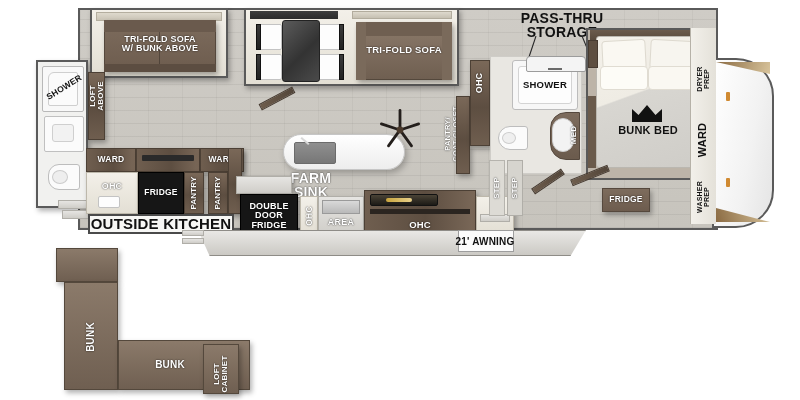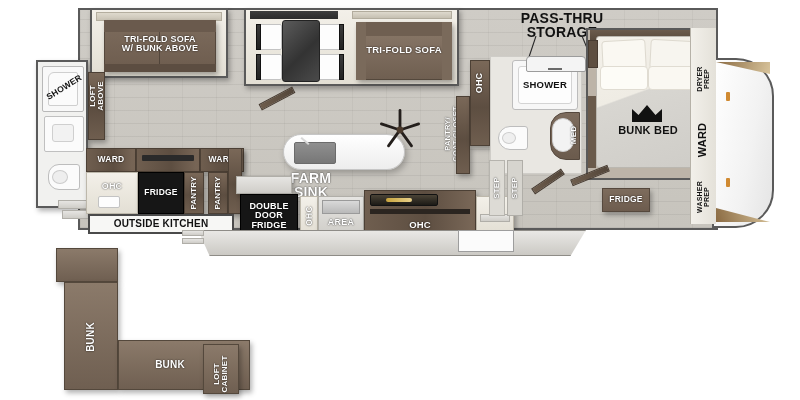--- a/index.html
+++ b/index.html
@@ -121,21 +121,21 @@
 
   <div class="abs woodv shadow" style="left:184px;top:172px;width:20px;height:42px;"></div>
   <div class="lbl lw rot90" style="left:172px;top:186px;width:44px;height:14px;font-size:8px;">PANTRY</div>
 
   <div class="abs woodv shadow" style="left:208px;top:172px;width:20px;height:42px;"></div>
   <div class="lbl lw rot90" style="left:196px;top:186px;width:44px;height:14px;font-size:8px;">PANTRY</div>
 
   <div class="abs woodv shadow" style="left:228px;top:148px;width:14px;height:66px;"></div>
 
   <div class="abs" style="left:88px;top:214px;width:146px;height:20px;background:#f7f7f5;border:2px solid #4a4a4a;"></div>
-  <div class="lbl lk" style="left:88px;top:216px;width:146px;height:16px;font-size:10px;">OUTSIDE KITCHEN</div>
+  <div class="lbl lk" style="left:88px;top:216px;width:146px;height:16px;font-size:15px;">OUTSIDE KITCHEN</div>
 
   <div class="abs" style="left:283px;top:134px;width:122px;height:36px;
               background:linear-gradient(180deg,#ffffff,#ededed);border:1px solid #c6c6c6;border-radius:18px;box-shadow:2px 3px 6px rgba(0,0,0,.25);"></div>
   <div class="abs" style="left:294px;top:142px;width:42px;height:22px;background:linear-gradient(180deg,#8f8f8f,#777);border:1px solid #6b6b6b;border-radius:2px;"></div>
   <div class="abs" style="left:300px;top:140px;width:10px;height:2px;background:#d8d8d8;transform:rotate(40deg);"></div>
   <div class="lbl lw" style="left:278px;top:172px;width:66px;height:26px;font-size:14px;">FARM
 SINK</div>
 
   <div class="abs" style="left:378px;top:108px;width:44px;height:44px;">
     <svg width="44" height="44" viewBox="0 0 44 44">
@@ -239,20 +239,21 @@
   <div class="lbl lw" style="left:602px;top:192px;width:48px;height:14px;font-size:8.5px;">FRIDGE</div>
 
   <div class="abs" style="left:570px;top:172px;width:40px;height:7px;background:linear-gradient(90deg,#6e5d4d,#53463a);transform:rotate(-22deg);border:1px solid #463a30;"></div>
   <div class="abs" style="left:530px;top:178px;width:36px;height:7px;background:linear-gradient(90deg,#6e5d4d,#53463a);transform:rotate(-34deg);border:1px solid #463a30;"></div>
   <div class="abs" style="left:258px;top:95px;width:38px;height:7px;background:linear-gradient(90deg,#6e5d4d,#53463a);transform:rotate(-28deg);border:1px solid #463a30;"></div>
 
   <div class="abs" style="left:198px;top:230px;width:388px;height:26px;
               background:linear-gradient(180deg,#e9e8e5,#cbc9c4);border:1px solid #8e8c87;
               clip-path:polygon(0 0,100% 0,96% 100%,3% 100%);"></div>
   <div class="abs" style="left:458px;top:230px;width:56px;height:22px;background:#fbfbfb;border:1px solid #9d9d9d;"></div>
+  <div class="lbl lk" style="left:430px;top:234px;width:110px;height:16px;font-size:10px;">21' AWNING</div>
 
   <div class="abs grayb" style="left:182px;top:230px;width:22px;height:6px;"></div>
   <div class="abs grayb" style="left:182px;top:238px;width:22px;height:6px;"></div>
 
   <div class="abs brown2 shadow" style="left:56px;top:248px;width:62px;height:34px;"></div>
 
   <div class="abs brown2 shadow" style="left:64px;top:282px;width:54px;height:108px;"></div>
   <div class="lbl lw rot90" style="left:64px;top:329px;width:54px;height:16px;font-size:10px;">BUNK</div>
 
   <div class="abs brown2 shadow" style="left:118px;top:340px;width:132px;height:50px;"></div>

